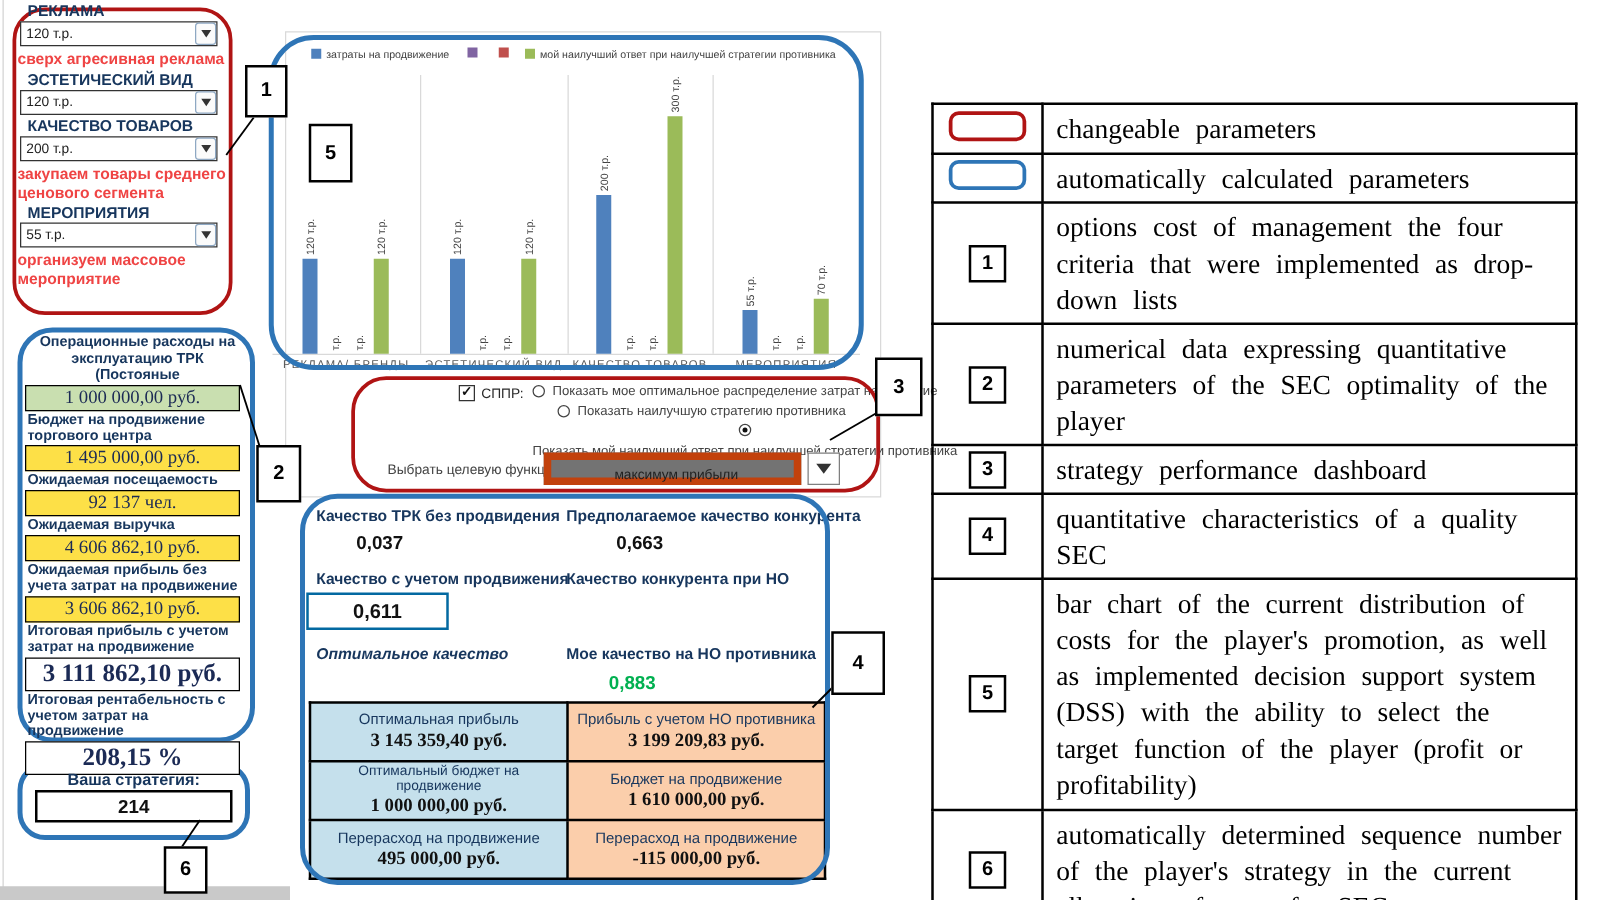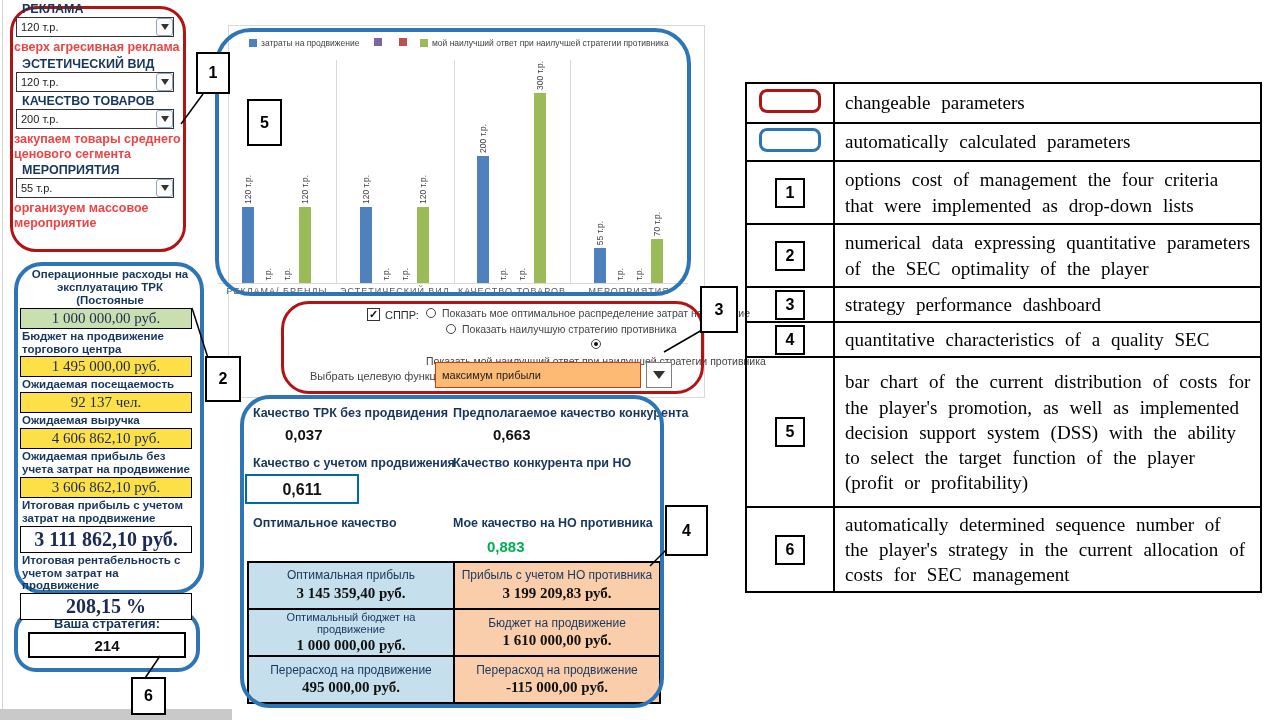--- a/index.html
+++ b/index.html
@@ -56,22 +56,22 @@
   
   .red-frame-dss { position:absolute; left:281px; top:301px; width:423px; height:93px; border:3.5px solid #b01414; border-radius:28px; z-index:10; pointer-events:none; }
   .dss-check-row { position:absolute; left:367px; top:308px; display:flex; align-items:center; gap:5px; z-index:6; }
   .checkbox { width:13px; height:13px; border:1.5px solid #333; background:#fff; font-size:11px; line-height:10px; text-align:center; color:#111; font-weight:bold; }
   .dss-label { font-size:11px; color:#2b2b2b; }
   .radio-row { position:absolute; left:426px; display:flex; align-items:center; gap:6px; z-index:6; }
   .radio { width:10px; height:10px; border:1.5px solid #444; border-radius:50%; background:#fff; position:relative; }
   .radio.sel::after { content:""; position:absolute; left:2px; top:2px; width:4px; height:4px; border-radius:50%; background:#111; }
   .radio-label { font-size:10.5px; color:#444; white-space:nowrap; }
   .target-label { position:absolute; left:310px; top:370px; font-size:11px; color:#444; z-index:6; }
-  .target-field { position:absolute; left:435px; top:362px; width:206px; height:26px; border:1px solid #c2410c; background:#fdba74;
-                  font-size:11px; color:#222; padding:6px 0 0 6px; z-index:6; }
+  .target-field { position:absolute; left:435px; top:362px; width:206px; height:26px; border:6px solid #c2410c; background:#737373;
+                  font-size:11px; color:#222; padding:6px 0 0 6px; z-index:6;text-align:center; }
   .target-btn { position:absolute; left:646px; top:362px; width:26px; height:26px; border:1px solid #7f7f7f; background:#fff;
                 display:flex; align-items:center; justify-content:center; z-index:6; }
   .target-btn .dd-arrow { border-left-width:6px; border-right-width:6px; border-top-width:8px; }
 
   
   .blue-frame-qual { position:absolute; left:240px; top:395px; width:424px; height:313px; border:4px solid #2e75b6; border-radius:30px; z-index:10; pointer-events:none; }
   .q-label { position:absolute; font-size:12.5px; font-weight:600; color:#17365d; white-space:nowrap; z-index:6; }
   .q-value { position:absolute; font-size:15px; font-weight:bold; color:#111; z-index:6; }
   .q-box { position:absolute; left:245px; top:474px; width:114px; height:30px; border:2px solid #0369a1; background:#fff;
            text-align:center; font-size:16px; font-weight:bold; color:#111; line-height:27px; z-index:6; }
@@ -82,21 +82,21 @@
   .pt-blue { background:#c5e0ec; }
   .pt-orange { background:#fbceab; }
   .pt-label { font-size:12px; color:#17365d; line-height:1.1; }
   .pt-label.sm { font-size:11px; }
   .pt-value { font-family:"Liberation Serif",serif; font-size:15px; font-weight:bold; color:#111; margin-top:2px; }
 
   
   .legend-table { position:absolute; left:745px; top:82px; width:517px; border-collapse:collapse; z-index:6; }
   .legend-table td { border:2px solid #000; vertical-align:middle; }
   .legend-table td.c1 { width:88px; text-align:center; }
-  .legend-table td.c2 { font-family:"Liberation Serif",serif; font-size:19px; color:#000; line-height:1.32;
+  .legend-table td.c2 { font-family:"Liberation Serif",serif; font-size:22px; color:#000; line-height:1.32;
                         word-spacing:0.32em; padding:4px 8px 4px 10px; }
   .swatch { display:inline-block; width:62px; height:24px; border-radius:8px; background:#fff; }
   .swatch.red { border:3.5px solid #b01414; }
   .swatch.blue { border:3.5px solid #2e75b6; }
   .numbox { display:inline-flex; width:30px; height:30px; border:2px solid #000; align-items:center; justify-content:center;
             font-weight:bold; font-size:16px; font-family:"Liberation Sans",sans-serif; }
 </style>
 </head>
 <body>
 
@@ -290,21 +290,21 @@
     </div>
 
   <div class="blue-frame-qual"></div>
   <div class="q-label" style="left:253px; top:406px;">Качество ТРК без продвидения</div>
   <div class="q-label" style="left:453px; top:406px;">Предполагаемое качество конкурента</div>
   <div class="q-value" style="left:285px; top:426px;">0,037</div>
   <div class="q-value" style="left:493px; top:426px;">0,663</div>
   <div class="q-label" style="left:253px; top:456px;">Качество с учетом продвижения</div>
   <div class="q-label" style="left:453px; top:456px;">Качество конкурента при НО</div>
   <div class="q-box">0,611</div>
-  <div class="q-label" style="left:253px; top:516px;">Оптимальное качество</div>
+  <div class="q-label" style="left:253px; top:516px;font-style:italic;">Оптимальное качество</div>
   <div class="q-label" style="left:453px; top:516px;">Мое качество на НО противника</div>
   <div class="q-value q-green" style="left:487px; top:538px;">0,883</div>
 
   <table class="profit-table">
     <tbody>
         <tr>
       <td class="pt-blue">
         <div class="pt-label">Оптимальная прибыль</div>
         <div class="pt-value">3 145 359,40 руб.</div>
       </td>

